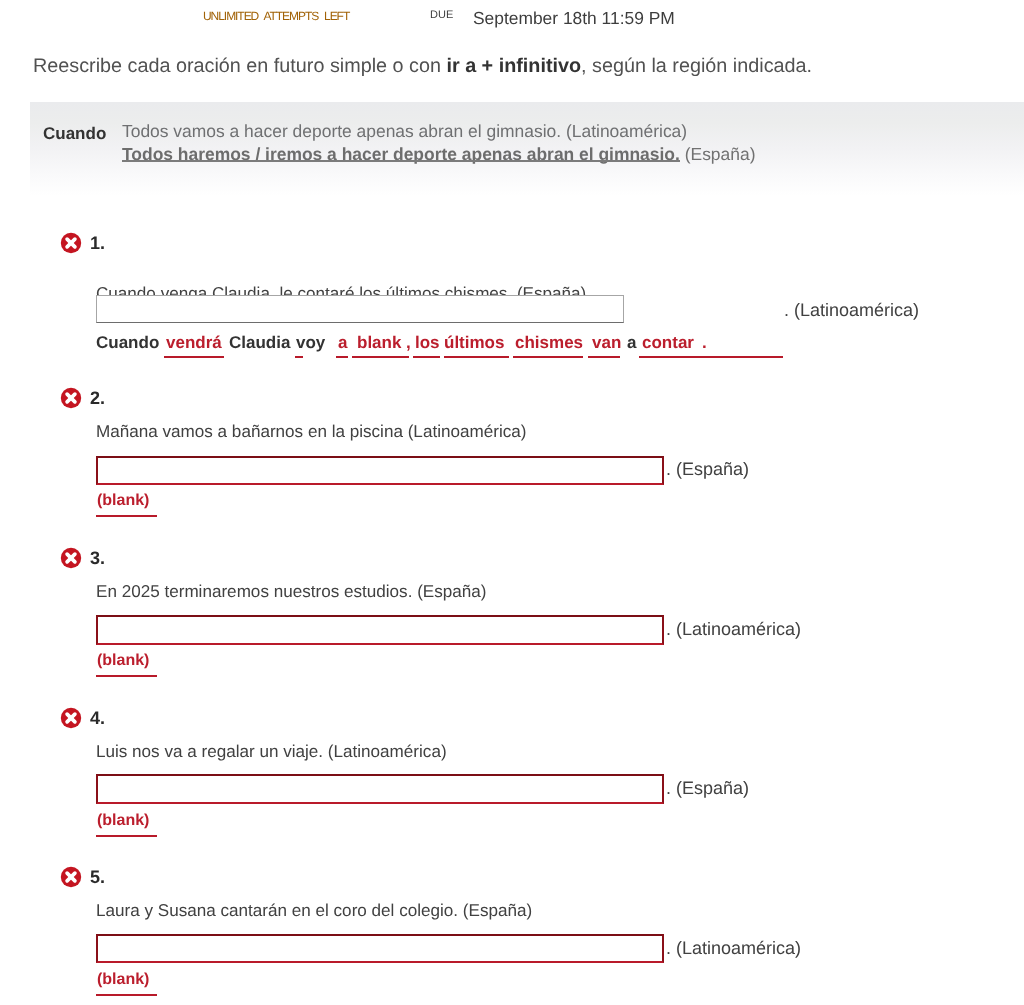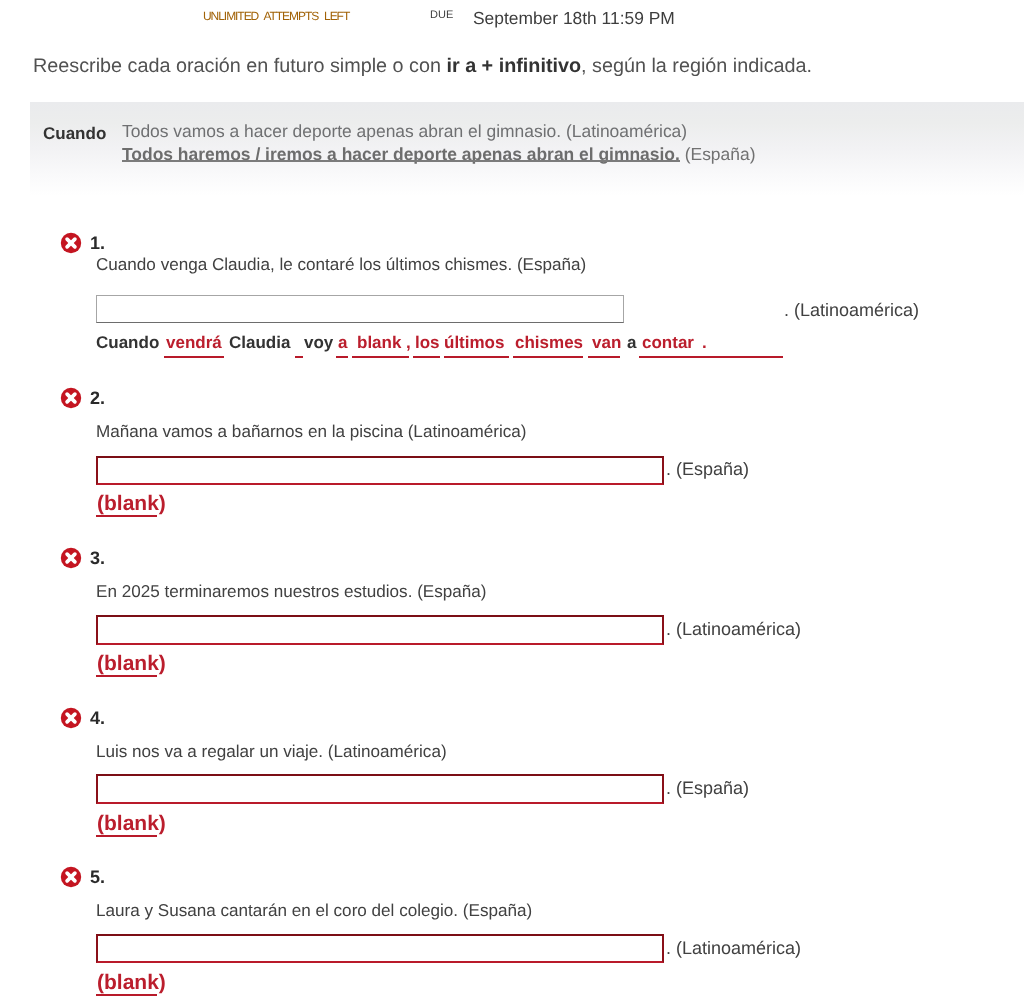--- a/index.html
+++ b/index.html
@@ -29,21 +29,21 @@
 
   
   .q{position:absolute;left:0;right:0;}
   .xicon{position:absolute;left:60px;width:22px;height:22px;display:block;}
   .q-num{position:absolute;left:90px;font-size:18px;font-weight:700;color:#2a2a2a;line-height:1;}
   .q-prompt{position:absolute;left:96px;font-size:17.1px;color:#414141;white-space:nowrap;line-height:1;}
   .ansbox{position:absolute;left:96px;box-sizing:border-box;background:#fff;}
   .ansbox.gray{border:1px solid #a6a6a6;border-bottom-color:#6d6d6d;}
   .ansbox.red{border:2px solid #8a1019;border-top-color:#7b0e15;border-bottom-color:#b91a2a;}
   .q-after{position:absolute;font-size:18px;color:#414141;white-space:nowrap;line-height:1;}
-  .q-blank{position:absolute;left:97px;font-size:21px;font-weight:700;color:#bb1e2d;white-space:nowrap;line-height:1;}
+  .q-blank{position:absolute;left:97px;font-size:16px;font-weight:700;color:#bb1e2d;white-space:nowrap;line-height:1;}
   .q-blank-ul{position:absolute;left:96px;height:2.2px;width:61px;background:#b81a2a;}
   .fb{position:absolute;left:0;right:0;font-size:17px;font-weight:700;white-space:nowrap;line-height:1;height:0;}
   .w{position:absolute;top:0;}
   .w.ok{color:#333333;}
   .w.bad{color:#bb1e2d;}
   .ul{position:absolute;top:21.6px;height:2.6px;background:#b81a2a;}
 </style>
 </head>
 <body>
 
@@ -67,31 +67,31 @@
   <div id="questions">
       <div class="q" style="top: 0px;">
         <svg class="xicon" style="top:232px" viewBox="0 0 22 22">
           <circle cx="11" cy="11" r="10.2" fill="#c41521"></circle>
           <g stroke="#fff" stroke-width="3.7" stroke-linecap="round">
             <line x1="7.1" y1="7.1" x2="14.9" y2="14.9"></line>
             <line x1="14.9" y1="7.1" x2="7.1" y2="14.9"></line>
           </g>
         </svg>
         <div class="q-num" style="top:234px">1.</div>
-        <div class="q-prompt" style="top:256px">Cuando venga Claudia, le contaré los últimos chismes. (España)</div>
+        <div class="q-prompt" style="top:285px">Cuando venga Claudia, le contaré los últimos chismes. (España)</div>
         <div class="ansbox gray" style="top:295px;width:528px;height:28px"></div>
         <div class="q-after" style="top:301px;left:784px">. (Latinoamérica)</div>
         <div class="fb" style="top:334px">
           <span class="w ok" style="left:96px">Cuando</span>
           <span class="w bad" style="left:166px">vendrá</span>
           <span class="ul" style="left:164px;width:60px"></span>
           <span class="w ok" style="left:229px">Claudia</span>
           <span class="w bad" style="left:295px"></span>
           <span class="ul" style="left:295px;width:8px"></span>
-          <span class="w ok" style="left:304px">voy</span>
+          <span class="w ok" style="left:296px">voy</span>
           <span class="w bad" style="left:338px">a</span>
           <span class="ul" style="left:336px;width:12px"></span>
           <span class="w bad" style="left:357px">blank ,</span>
           <span class="ul" style="left:352px;width:57px"></span>
           <span class="w bad" style="left:415px">los</span>
           <span class="ul" style="left:413px;width:27px"></span>
           <span class="w bad" style="left:444px">últimos</span>
           <span class="ul" style="left:444px;width:65px"></span>
           <span class="w bad" style="left:515px">chismes</span>
           <span class="ul" style="left:513px;width:70px"></span>

